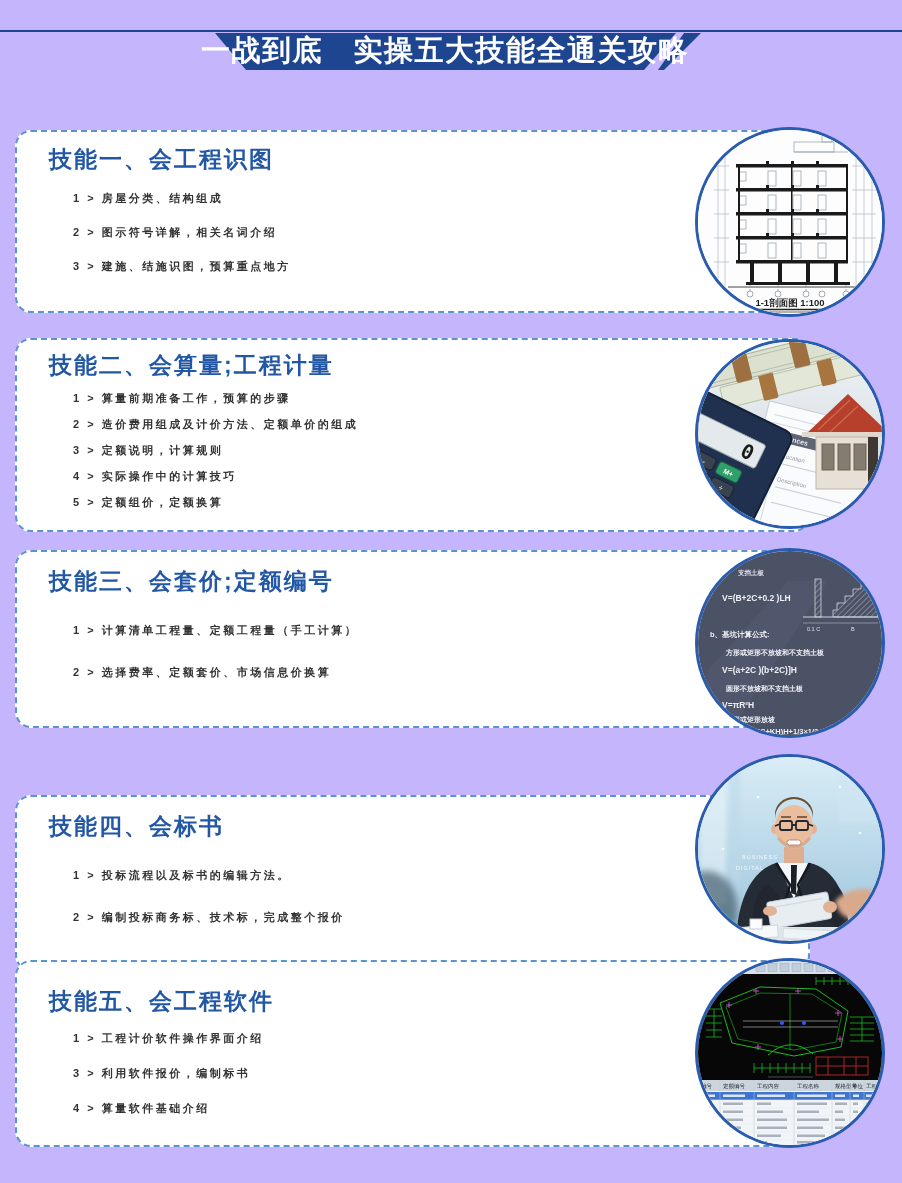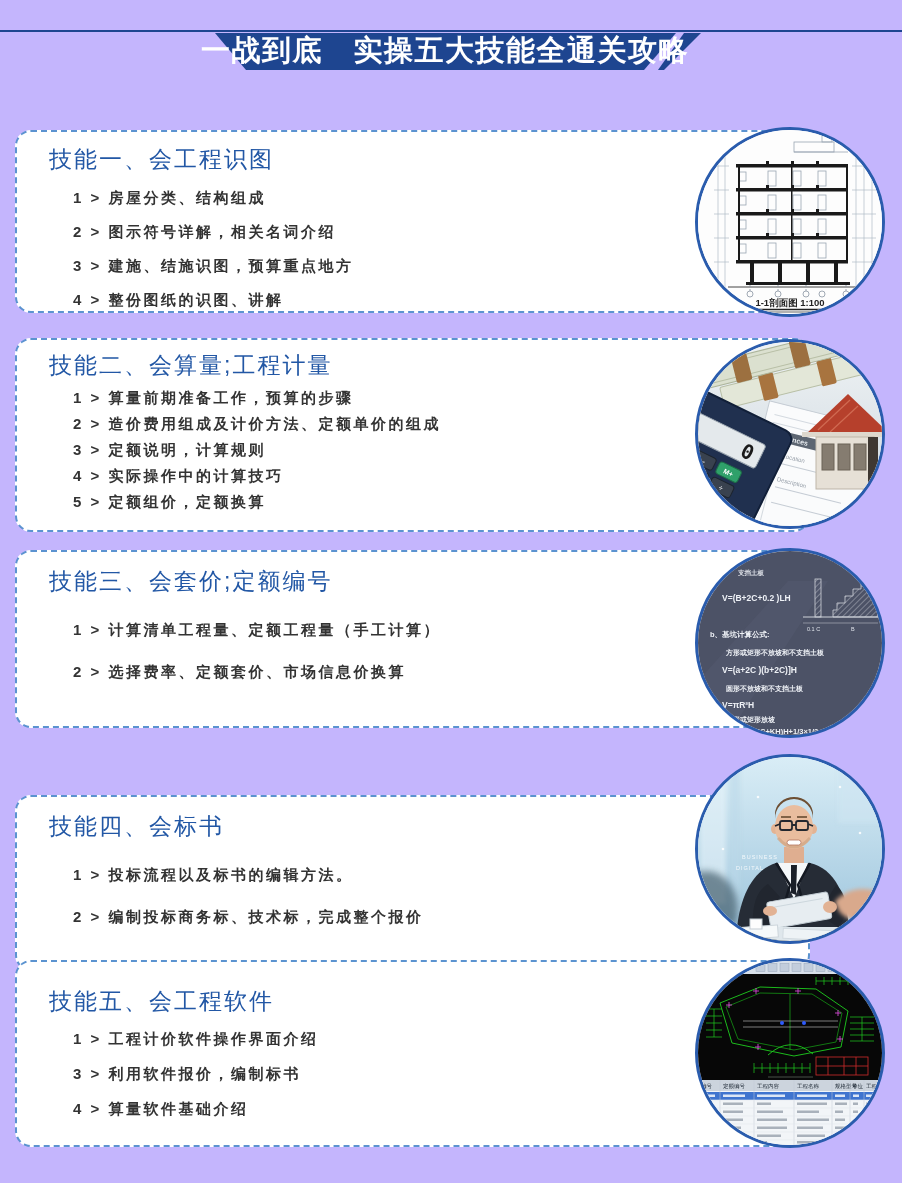--- a/index.html
+++ b/index.html
@@ -6,22 +6,22 @@
   .page{position:relative;width:860px;height:1183px;background:#c4b5fd;overflow:hidden;
         font-family:"Liberation Sans","DejaVu Sans",sans-serif;padding-left:44px;}
   .banner-svg{position:absolute;left:0;top:0;}
   .card{position:absolute;left:15px;width:795px;background:#ffffff;
         border:2px dashed #5b93d0;border-radius:16px;box-sizing:border-box;}
   .c1{top:130px;height:183px}
   .c2{top:338px;height:194px}
   .c3{top:550px;height:178px}
   .c4{top:795px;height:176px}
   .c5{top:960px;height:187px}
-  .card-title{margin:14px 0 0 32px;font-size:23px;font-weight:normal;color:#2257a5;letter-spacing:2px;}
-  .items{list-style:none;margin:6px 0 0 56px;padding:0;font-size:15px;font-weight:bold;
+  .card-title{margin:14px 0 0 32px;font-size:23px;font-weight:bold;color:#2257a5;letter-spacing:2px;}
+  .items{list-style:none;margin:6px 0 0 56px;padding:0;font-size:11px;font-weight:bold;
          color:#333333;letter-spacing:2.5px;}
   .c1 .card-title{margin-top:12px}.c1 .items li{line-height:34px}
   .c2 .card-title{margin-top:10px}.c2 .items{margin-top:4px}.c2 .items li{line-height:26px}
   .c3 .items{margin-top:12px}.c3 .items li{line-height:42px}
   .c4 .items{margin-top:12px}.c4 .items li{line-height:42px}
   .c5 .card-title{margin-top:24px}.c5 .items{margin-top:4px}.c5 .items li{line-height:35px}
   .circle{position:absolute;left:695px;width:190px;height:190px;box-sizing:border-box;
           border:3px solid #2a5cad;border-radius:50%;background:#fff;overflow:hidden;}
   .ci1{top:127px}.ci2{top:339px}.ci3{top:548px}.ci4{top:754px}.ci5{top:958px}
   .circle svg{display:block}
@@ -37,21 +37,20 @@
     <polygon points="684,33 701,33 664,70 658,70" fill="#1e4590"></polygon>
     <text x="445" y="60" text-anchor="middle" font-size="29" font-weight="bold" fill="#ffffff" letter-spacing="1.5">一战到底　实操五大技能全通关攻略</text>
   </svg>
 
   <div class="card c1">
     <div class="card-title">技能一、会工程识图</div>
     <ul class="items">
       <li>1 &gt; 房屋分类、结构组成</li>
       <li>2 &gt; 图示符号详解，相关名词介绍</li>
       <li>3 &gt; 建施、结施识图，预算重点地方</li>
-      <li>4 &gt; 整份图纸的识图、讲解</li>
     </ul>
   </div>
 
   <div class="card c2">
     <div class="card-title">技能二、会算量;工程计量</div>
     <ul class="items">
       <li>1 &gt; 算量前期准备工作，预算的步骤</li>
       <li>2 &gt; 造价费用组成及计价方法、定额单价的组成</li>
       <li>3 &gt; 定额说明，计算规则</li>
       <li>4 &gt; 实际操作中的计算技巧</li>

